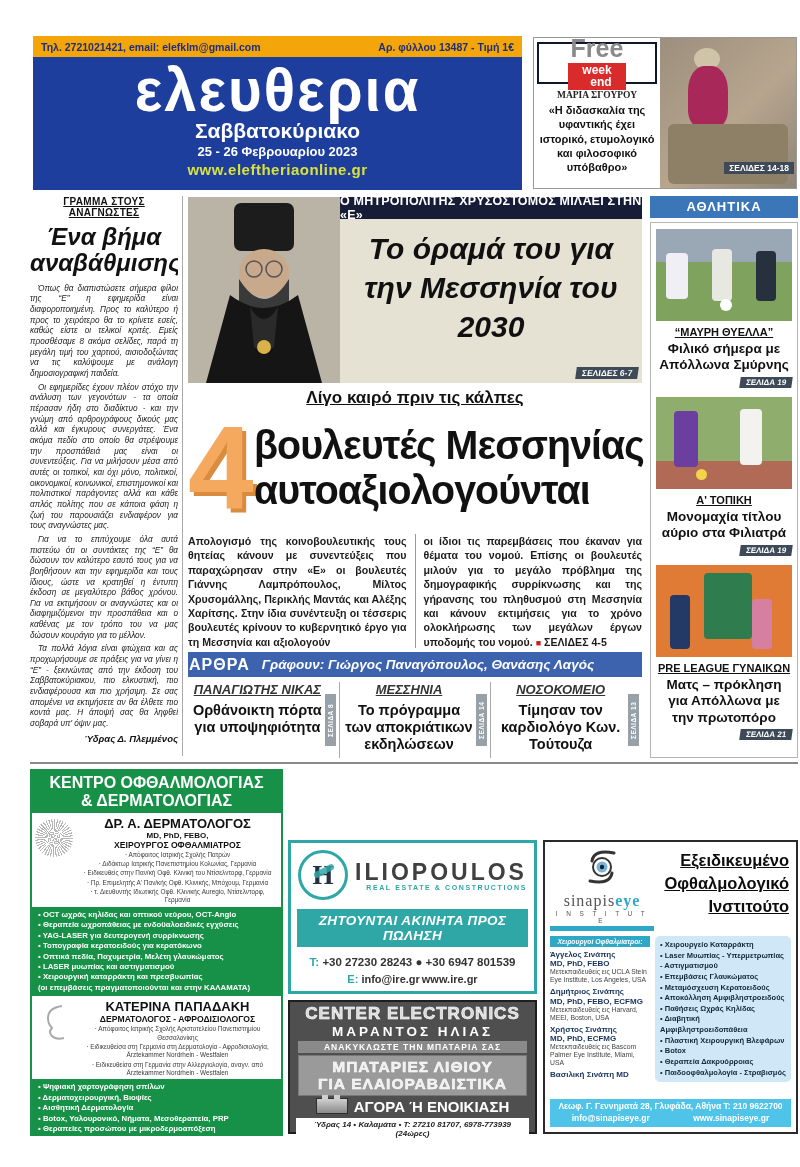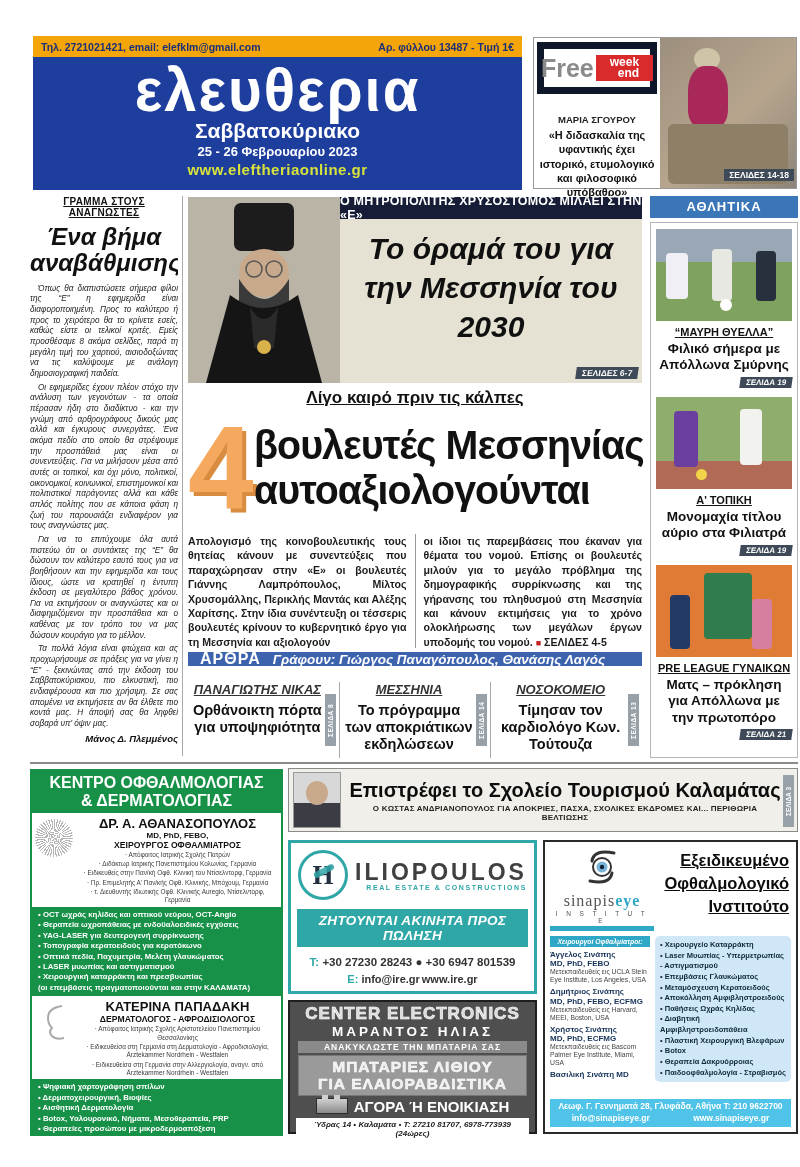--- a/index.html
+++ b/index.html
@@ -13,29 +13,29 @@
           font-size:10.5px;font-weight:bold;color:#1c2f7a;}
   .masthead{left:33px;top:57px;width:489px;height:133px;background:#1e3e9e;text-align:center;color:#fff;}
   .logo{font-size:58px;font-weight:800;line-height:1.02;letter-spacing:2px;margin-top:3px;transform:scaleY(1.04);}
   .edition{font-size:21px;font-weight:800;margin-top:0;}
   .mdate{font-size:13px;font-weight:700;margin-top:1px;}
   .website{color:#d8e23c;font-weight:800;font-size:15px;margin-top:2px;letter-spacing:0.5px;}
 
   
   .freebox{left:533px;top:37px;width:264px;height:152px;border:1px solid #999;background:#fff;display:flex;}
   .free-left{width:120px;padding:4px 3px;}
-  .free-logo{border:7px solid #0f172a;height:38px;display:flex;align-items:center;justify-content:center;gap:2px;}
+  .free-logo{border:2px solid #0f172a;height:38px;display:flex;align-items:center;justify-content:center;gap:2px;flex-direction:column;}
   .free-word{color:#8a8a8a;font-weight:700;font-size:25px;line-height:1;}
   .week-box{background:#d92b2b;color:#fff;font-weight:800;font-size:12px;line-height:0.95;
             padding:2px 14px;display:inline-flex;flex-direction:column;align-items:flex-end;}
-  .free-author{font-size:9.5px;font-weight:800;margin-top:20px;text-align:center;color:#222;}
+  .free-author{font-size:9.5px;font-weight:800;margin-top:6px;text-align:center;color:#222;font-family:Liberation Serif, serif;}
   .free-quote{font-size:11px;font-weight:700;text-align:center;line-height:1.3;margin-top:3px;color:#111;}
   .free-photo{flex:1;position:relative;background:linear-gradient(135deg,#9c8f7d,#b7a58e 55%,#8d8578);}
   .blob{position:absolute;border-radius:40% 40% 30% 30%;}
-  .pages-badge{position:absolute;right:2px;bottom:7px;background:#3e4a57;color:#fff;
+  .pages-badge{position:absolute;right:2px;bottom:14px;background:#3e4a57;color:#fff;
                font-size:8.5px;font-weight:700;padding:1px 5px;}
 
   
   .letter{left:30px;top:196px;width:148px;height:566px;overflow:hidden;}
   .letter-kicker{font-size:10px;font-weight:700;text-decoration:underline;text-align:center;letter-spacing:0.3px;}
   .letter-title{font-size:24px;font-weight:800;font-style:italic;text-align:center;line-height:1.1;margin:6px 0 7px;}
   .letter p{font-size:8.2px;line-height:1.3;text-align:justify;font-style:italic;margin:0 0 3px;text-indent:8px;color:#1a1a1a;}
   .letter-sign{text-align:right;font-weight:800;font-size:9.5px;font-style:italic;margin-top:2px;}
   .vline{left:182px;top:196px;width:1px;height:560px;background:#a9a9a9;}
 
@@ -58,22 +58,22 @@
   .lead-lines{font-size:41px;font-weight:800;line-height:1.1;letter-spacing:-1px;color:#111;
               transform:scaleX(0.96);transform-origin:left center;white-space:nowrap;}
   .lead-cols{left:188px;top:534px;width:454px;height:114px;display:flex;}
   .lead-cols p{flex:1;font-size:10.6px;line-height:1.36;text-align:justify;margin:0;color:#1c1c1c;font-weight:600;}
   .lead-cols .c1{padding-right:8px;}
   .lead-cols .c2{padding-left:8px;border-left:1px solid #999;}
   .sq{color:#c22222;font-size:9px;}
   .lead-pages{font-weight:800;}
 
   
-  .arthra-bar{left:188px;top:652px;width:454px;height:14px;background:#3d63ae;color:#fff;display:flex;
-              align-items:center;gap:12px;padding:0 12px;}
+  .arthra-bar{left:188px;top:652px;width:454px;height:25px;background:#3d63ae;color:#fff;display:flex;
+              align-items:center;gap:12px;padding:0 1px;}
   .arthra-label{font-weight:800;font-size:16px;letter-spacing:1px;}
   .arthra-authors{font-style:italic;font-weight:700;font-size:13.5px;}
   .teasers{left:188px;top:682px;width:454px;height:76px;display:flex;}
   .teaser{flex:1;position:relative;padding:0 16px 0 4px;border-right:1px solid #aaa;}
   .teaser:last-child{border-right:none;}
   .teaser-kicker{font-size:13px;font-style:italic;font-weight:700;text-align:center;text-decoration:underline;color:#333;}
   .teaser-title{font-size:14.5px;font-weight:800;text-align:center;line-height:1.18;margin-top:5px;}
   .vbadge{position:absolute;right:3px;top:12px;width:11px;height:52px;background:#98a0a8;color:#fff;
           writing-mode:vertical-rl;transform:rotate(180deg);font-size:6.5px;font-weight:700;
           display:flex;align-items:center;justify-content:center;letter-spacing:0.5px;}
@@ -214,21 +214,21 @@
     </div>
   </div>
 
   <div class="abs letter">
     <div class="letter-kicker">ΓΡΑΜΜΑ ΣΤΟΥΣ ΑΝΑΓΝΩΣΤΕΣ</div>
     <div class="letter-title">Ένα βήμα αναβάθμισης</div>
     <p>Όπως θα διαπιστώσετε σήμερα φίλοι της “Ε” η εφημερίδα είναι διαφοροποιημένη. Προς το καλύτερο ή προς το χειρότερο θα το κρίνετε εσείς, καθώς είστε οι τελικοί κριτές. Εμείς προσθέσαμε 8 ακόμα σελίδες, παρά τη μεγάλη τιμή του χαρτιού, αισιοδοξώντας να τις καλύψουμε με ανάλογη δημοσιογραφική παιδεία.</p>
     <p>Οι εφημερίδες έχουν πλέον στόχο την ανάλυση των γεγονότων - τα οποία πέρασαν ήδη στο διαδίκτυο - και την γνώμη από αρθρογράφους δικούς μας αλλά και έγκυρους συνεργάτες. Ένα ακόμα πεδίο στο οποίο θα στρέψουμε την προσπάθειά μας είναι οι συνεντεύξεις. Για να μιλήσουν μέσα από αυτές οι τοπικοί, και όχι μόνο, πολιτικοί, οικονομικοί, κοινωνικοί, επιστημονικοί και πολιτιστικοί παράγοντες αλλά και κάθε απλός πολίτης που σε κάποια φάση η ζωή του παρουσιάζει ενδιαφέρον για τους αναγνώστες μας.</p>
     <p>Για να το επιτύχουμε όλα αυτά πιστεύω ότι οι συντάκτες της “Ε” θα δώσουν τον καλύτερο εαυτό τους για να βοηθήσουν και την εφημερίδα και τους ίδιους, ώστε να κρατηθεί η έντυπη έκδοση σε μεγαλύτερο βάθος χρόνου. Για να εκτιμήσουν οι αναγνώστες και οι διαφημιζόμενοι την προσπάθεια και ο καθένας με τον τρόπο του να μας δώσουν κουράγιο για το μέλλον.</p>
     <p>Τα πολλά λόγια είναι φτώχεια και ας προχωρήσουμε σε πράξεις για να γίνει η “Ε” - ξεκινώντας από την έκδοση του Σαββατοκύριακου, πιο ελκυστική, πιο ενδιαφέρουσα και πιο χρήσιμη. Σε σας απομένει να εκτιμήσετε αν θα έλθετε πιο κοντά μας. Η άποψή σας θα ληφθεί σοβαρά υπ' όψιν μας.</p>
-    <div class="letter-sign">Μάνος Δ. Πλεμμένος</div>
+    <div class="letter-sign">Ύδρας Δ. Πλεμμένος</div>
   </div>
   <div class="abs vline"></div>
 
   <div class="abs metro">
     <div class="metro-photo">
       <svg width="152" height="186" viewBox="0 0 152 186">
         <rect width="152" height="186" fill="#b9b4a6"></rect>
         <rect x="46" y="6" width="60" height="48" rx="7" fill="#1c1c1c"></rect>
         <ellipse cx="76" cy="76" rx="25" ry="24" fill="#c9a98c"></ellipse>
         <circle cx="66" cy="72" r="8" fill="none" stroke="#555" stroke-width="1.5"></circle>
@@ -325,21 +325,21 @@
 
   <div class="abs hsep"></div>
 
   <div class="abs green-ad">
     <div class="ga-header">
       <div>ΚΕΝΤΡΟ ΟΦΘΑΛΜΟΛΟΓΙΑΣ</div>
       <div>&amp; ΔΕΡΜΑΤΟΛΟΓΙΑΣ</div>
     </div>
     <div class="ga-doc">
       <span class="sunburst"></span>
-      <div class="ga-name">ΔΡ. Α. ΑΘΑΝΑΣΟΠΟΥΛΟΣ</div>
+      <div class="ga-name">ΔΡ. Α. ΔΕΡΜΑΤΟΛΟΓΟΣ</div>
       <div class="ga-md">MD, PhD, FEBO,</div>
       <div class="ga-sub">ΧΕΙΡΟΥΡΓΟΣ ΟΦΘΑΛΜΙΑΤΡΟΣ</div>
       <div class="ga-cred">· Απόφοιτος Ιατρικής Σχολής Πατρών</div>
       <div class="ga-cred">· Διδάκτωρ Ιατρικής Πανεπιστημίου Κολωνίας, Γερμανία</div>
       <div class="ga-cred">· Ειδικευθείς στην Παν/κή Οφθ. Κλινική του Ντίσελντορφ, Γερμανία</div>
       <div class="ga-cred">· Πρ. Επιμελητής Α' Παν/κής Οφθ. Κλινικής, Μπόχουμ, Γερμανία</div>
       <div class="ga-cred">· τ. Διευθυντής Ιδιωτικής Οφθ. Κλινικής Auregio, Ντίσελντορφ, Γερμανία</div>
     </div>
     <div class="ga-list">
       <div>• OCT ωχράς κηλίδας και οπτικού νεύρου, OCT-Angio</div>
@@ -366,30 +366,20 @@
       <div>• Δερματοχειρουργική, Βιοψίες</div>
       <div>• Αισθητική Δερματολογία</div>
       <div>• Botox, Υαλουρονικό, Νήματα, Μεσοθεραπεία, PRP</div>
       <div>• Θεραπείες προσώπου με μικροδερμοαπόξεση</div>
       <div>• LASER για ουλές, πανάδες, ραγάδες, αντιγήρανση</div>
 
     </div>
 
   </div>
 
-  <div class="abs tourism">
-    <div class="tour-photo">
-      <span class="tour-head-circle"></span>
-    </div>
-    <div class="tour-text">
-      <div class="tour-head">Επιστρέφει το Σχολείο Τουρισμού Καλαμάτας</div>
-      <div class="tour-sub">Ο ΚΩΣΤΑΣ ΑΝΔΡΙΑΝΟΠΟΥΛΟΣ ΓΙΑ ΑΠΟΚΡΙΕΣ, ΠΑΣΧΑ, ΣΧΟΛΙΚΕΣ ΕΚΔΡΟΜΕΣ ΚΑΙ... ΠΕΡΙΘΩΡΙΑ ΒΕΛΤΙΩΣΗΣ</div>
-    </div>
-    <span class="tour-badge">ΣΕΛΙΔΑ 3</span>
-  </div>
 
   <div class="abs ilio">
     <div class="ilio-row">
       <div class="ilio-circle">
         <span class="ilio-swoosh"></span>
         <span>H</span>
       </div>
       <div class="ilio-brandcol">
         <span class="ilio-brand">ILIOPOULOS</span>
         <span class="ilio-tag">REAL ESTATE &amp; CONSTRUCTIONS</span>

